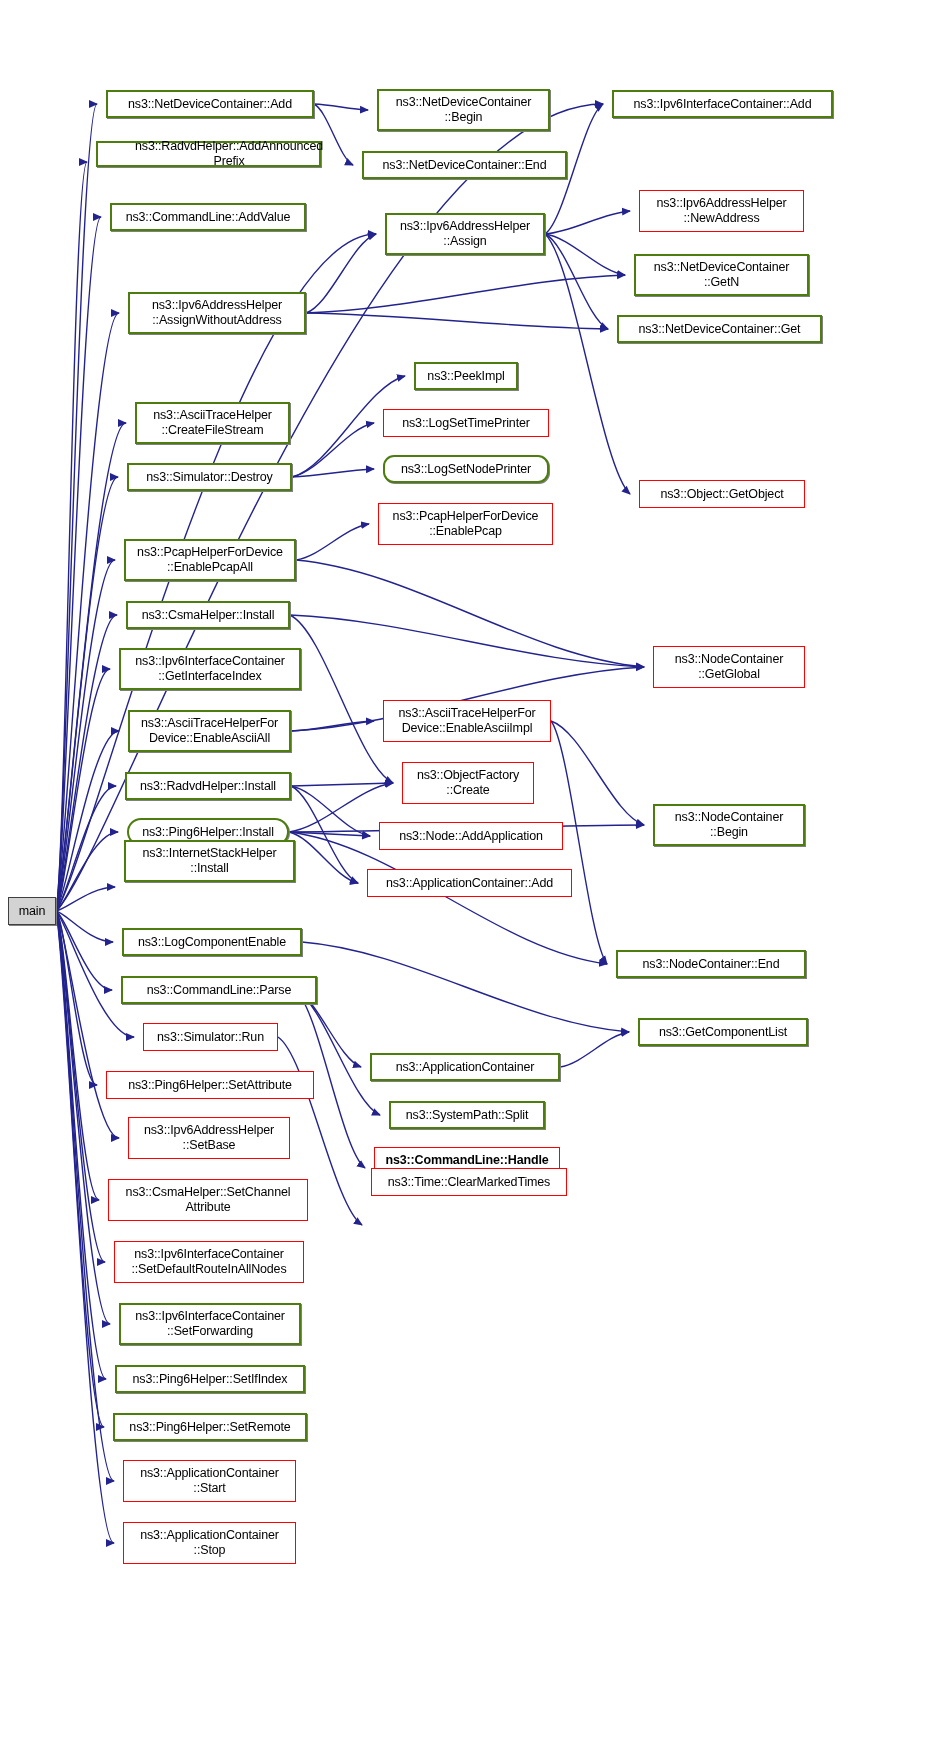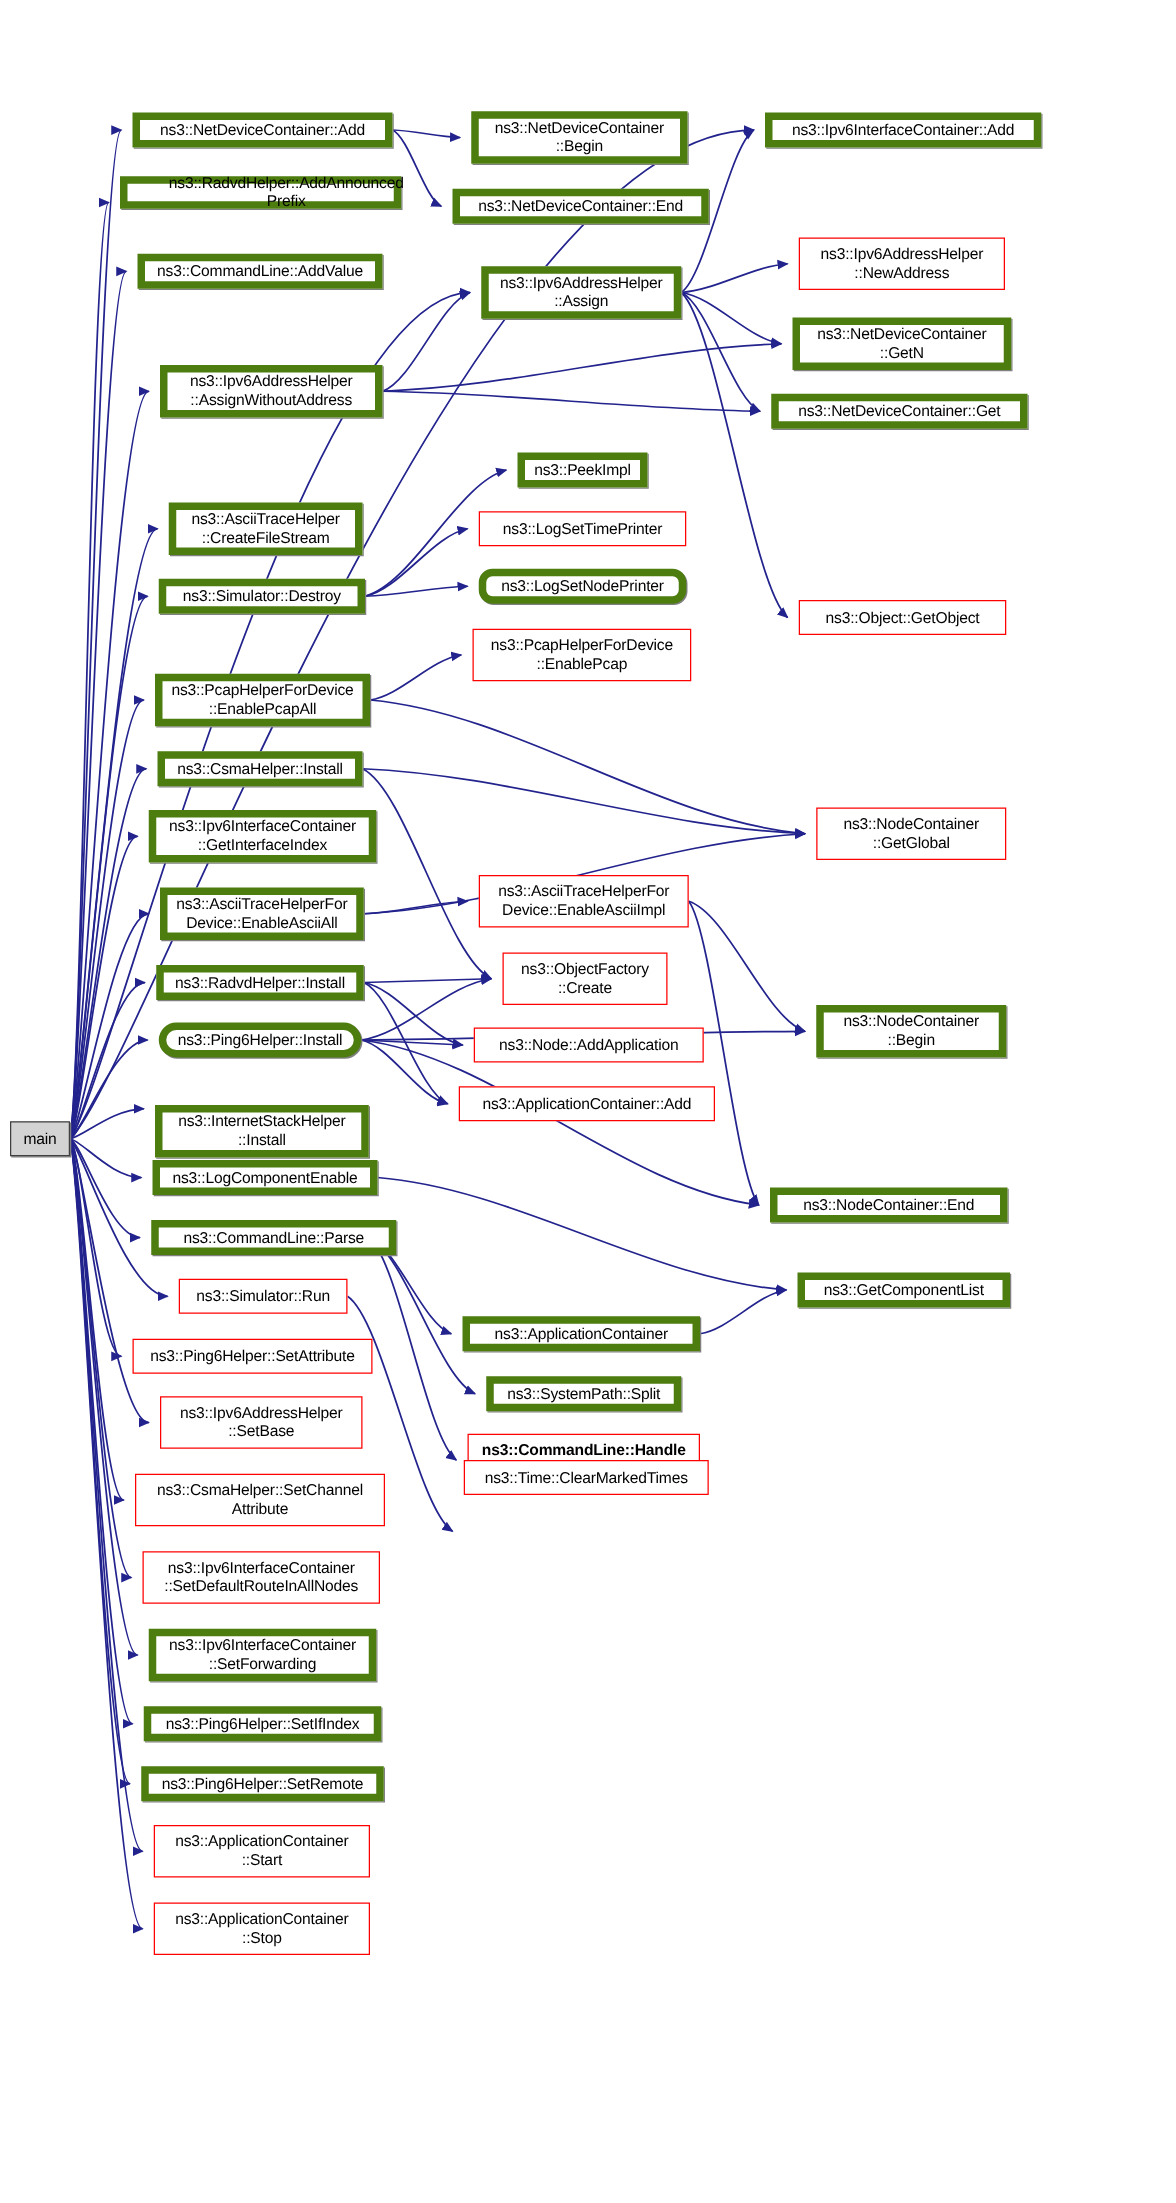--- a/index.html
+++ b/index.html
@@ -21,21 +21,21 @@
     left: 0;
     top: 0;
     width: 941px;
     height: 1762px;
     pointer-events: none;
   }
   .gnode {
     position: absolute;
     box-sizing: border-box;
     background: #ffffff;
-    border: 6px solid #4d7c0f;
+    border: 2px solid #4d7c0f;
     display: flex;
     align-items: center;
     justify-content: center;
     text-align: center;
     font-size: 12.5px;
     line-height: 15px;
     color: #000000;
     letter-spacing: -0.15px;
     white-space: pre-line;
     padding: 0 3px;
@@ -139,26 +139,26 @@
       <div class="gnode" style="left: 127px; top: 463px; width: 165px; height: 28px;">ns3::Simulator::Destroy</div>
       <div class="gnode" style="left: 124px; top: 539px; width: 172px; height: 42px;">ns3::PcapHelperForDevice
 ::EnablePcapAll</div>
       <div class="gnode" style="left: 126px; top: 601px; width: 164px; height: 28px;">ns3::CsmaHelper::Install</div>
       <div class="gnode" style="left: 119px; top: 648px; width: 182px; height: 42px;">ns3::Ipv6InterfaceContainer
 ::GetInterfaceIndex</div>
       <div class="gnode" style="left: 128px; top: 710px; width: 163px; height: 42px;">ns3::AsciiTraceHelperFor
 Device::EnableAsciiAll</div>
       <div class="gnode" style="left: 125px; top: 772px; width: 166px; height: 28px;">ns3::RadvdHelper::Install</div>
       <div class="gnode" style="left: 127px; top: 818px; width: 162px; height: 28px; border-radius: 14px;">ns3::Ping6Helper::Install</div>
-      <div class="gnode" style="left: 124px; top: 884px; width: 171px; height: 42px;">ns3::InternetStackHelper
+      <div class="gnode" style="left: 124px; top: 840px; width: 171px; height: 42px;">ns3::InternetStackHelper
 ::Install</div>
       <div class="gnode" style="left: 122px; top: 928px; width: 180px; height: 28px;">ns3::LogComponentEnable</div>
       <div class="gnode" style="left: 121px; top: 976px; width: 196px; height: 28px;">ns3::CommandLine::Parse</div>
       <div class="gnode red" style="left: 143px; top: 1023px; width: 135px; height: 28px;">ns3::Simulator::Run</div>
-      <div class="gnode red" style="left: 106px; top: 1071px; width: 192px; height: 28px;">ns3::Ping6Helper::SetAttribute</div>
+      <div class="gnode red" style="left: 106px; top: 1071px; width: 208px; height: 28px;">ns3::Ping6Helper::SetAttribute</div>
       <div class="gnode red" style="left: 128px; top: 1117px; width: 162px; height: 42px;">ns3::Ipv6AddressHelper
 ::SetBase</div>
       <div class="gnode red" style="left: 108px; top: 1179px; width: 200px; height: 42px;">ns3::CsmaHelper::SetChannel
 Attribute</div>
       <div class="gnode red" style="left: 114px; top: 1241px; width: 190px; height: 42px;">ns3::Ipv6InterfaceContainer
 ::SetDefaultRouteInAllNodes</div>
       <div class="gnode" style="left: 119px; top: 1303px; width: 182px; height: 42px;">ns3::Ipv6InterfaceContainer
 ::SetForwarding</div>
       <div class="gnode" style="left: 115px; top: 1365px; width: 190px; height: 28px;">ns3::Ping6Helper::SetIfIndex</div>
       <div class="gnode" style="left: 113px; top: 1413px; width: 194px; height: 28px;">ns3::Ping6Helper::SetRemote</div>

